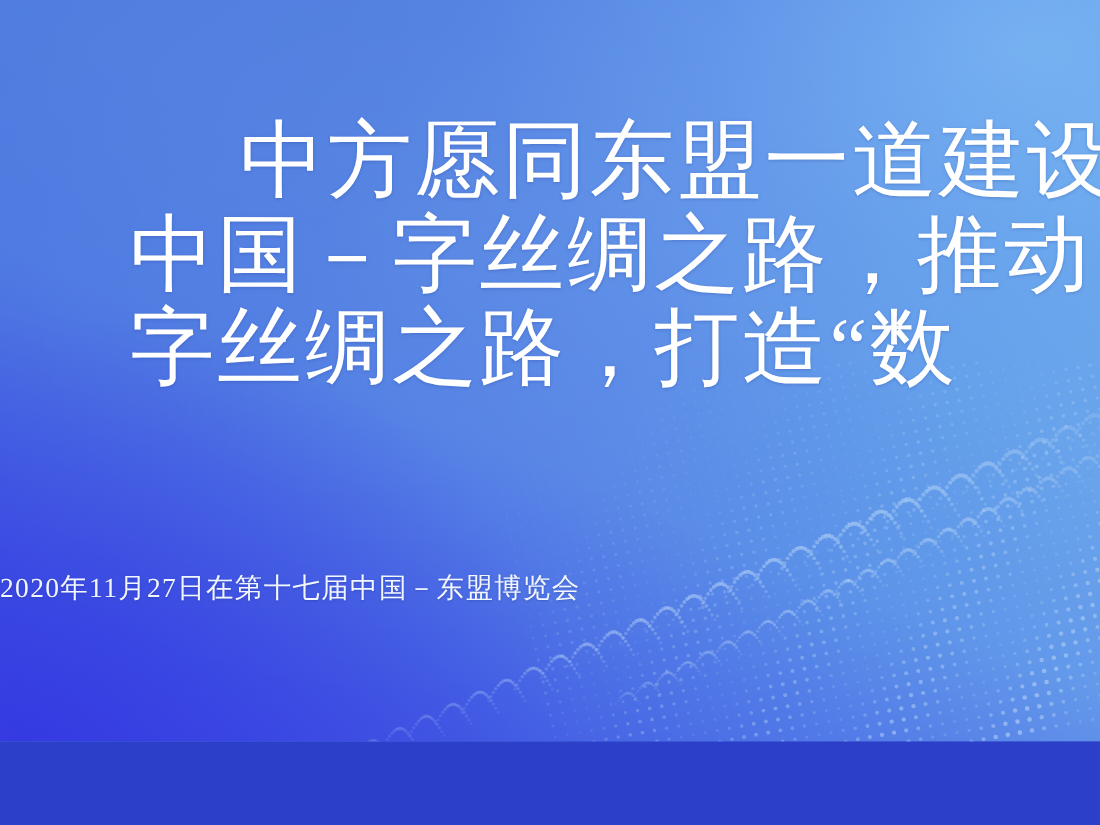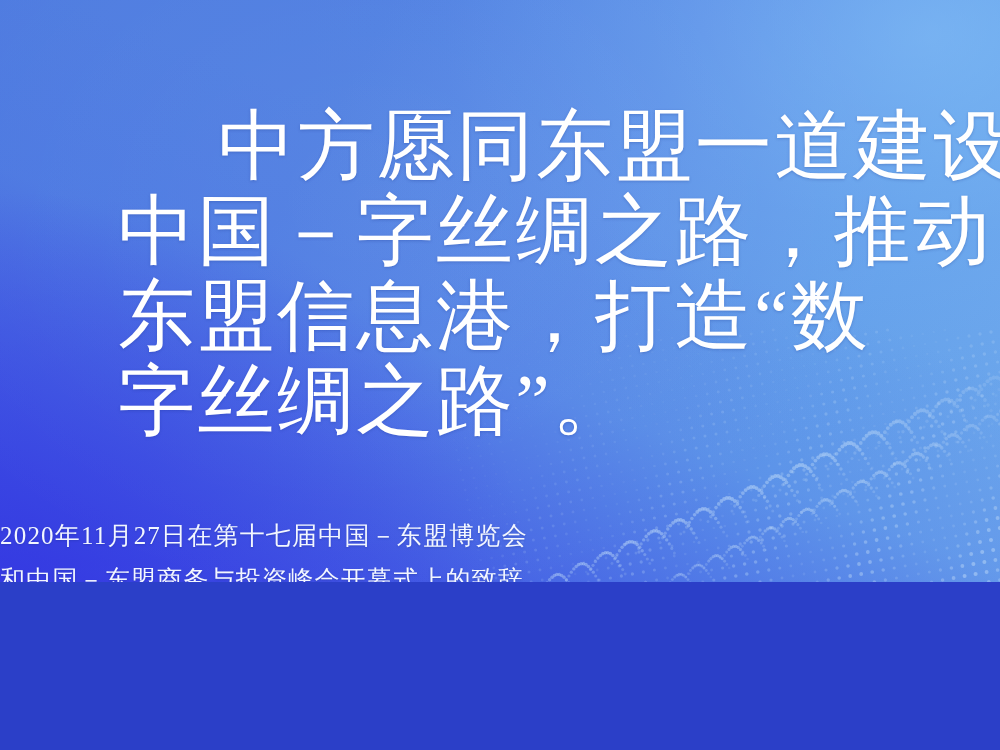--- a/index.html
+++ b/index.html
@@ -3,21 +3,21 @@
 <meta charset="utf-8">
 <style>
   html, body {
     margin: 0;
     padding: 0;
     background: #2b3fc8;
   }
   #stage {
     position: relative;
     width: 1000px;
-    height: 582px;
+    height: 674px;
     overflow: hidden;
     font-family: "Liberation Serif", "DejaVu Serif", serif;
     -webkit-font-smoothing: antialiased;
   }
 
   
   .bg-base {
     position: absolute;
     inset: 0;
     background: #4a72e2;
@@ -2630,22 +2630,20 @@
           <circle cx="997.7" cy="414.7" r="1.67" fill="#bcd8f7" opacity="0.543"></circle>
           <circle cx="1000.6" cy="411.0" r="1.78" fill="#bcd8f7" opacity="0.663"></circle>
           <circle cx="1003.5" cy="408.4" r="1.86" fill="#bcd8f7" opacity="0.749"></circle>
         </g>
     </svg>
   </div>
 
   <div class="quote">
     <span class="qline indent">中方愿同东盟一道建设</span>
     <span class="qline">中国－字丝绸之路，推动</span>
-    <span class="qline">东盟信息港，打造“数</span>
-    <span class="qline">字丝绸之路”。</span>
+    <span class="qline">字丝绸之路，打造“数</span>
   </div>
 
   <div class="attrib">
     <span class="aline">2020年11月27日在第十七届中国－东盟博览会</span>
-    <span class="aline">和中国－东盟商务与投资峰会开幕式上的致辞</span>
   </div>
 
 </div>
 
 </body></html>

